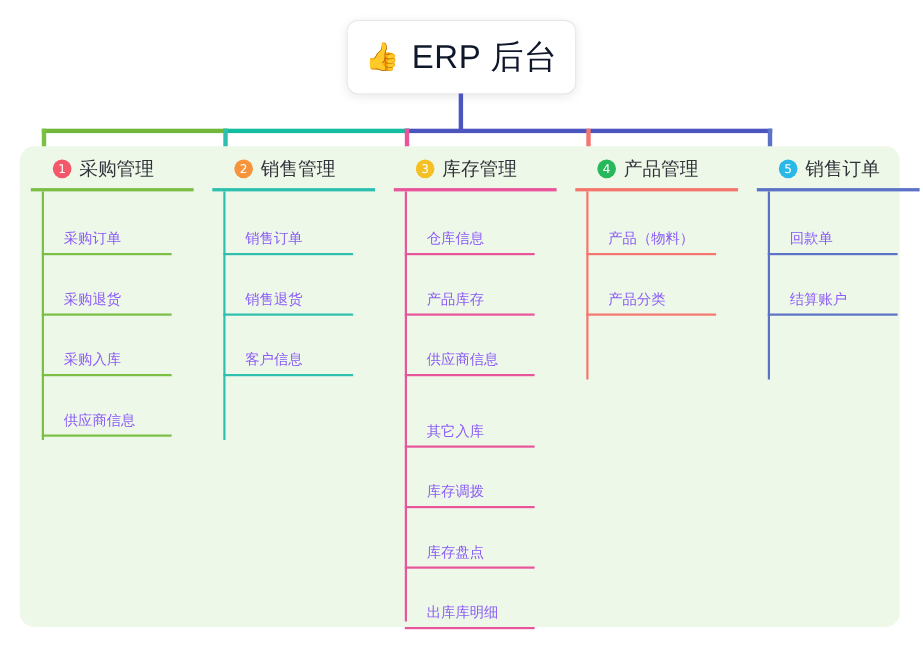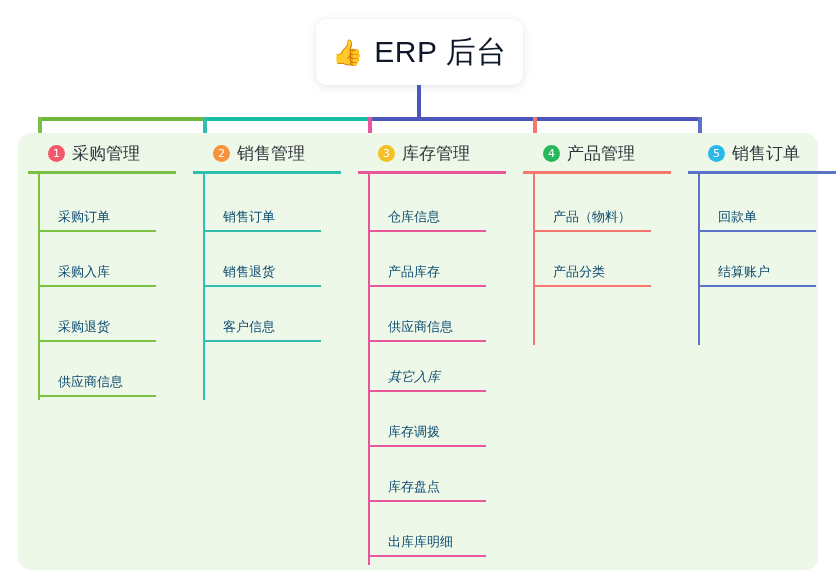--- a/index.html
+++ b/index.html
@@ -63,21 +63,21 @@
   .head-label {
     font-size: 17px; color: #30323a; white-space: nowrap;
   }
   .head-rule { height: 3px; margin-top: 4px; }
 
   .spine { position: absolute; width: 2px; }
 
   .item { position: relative; }
   .item-label {
     position: absolute; left: 30px; bottom: 6px;
-    font-size: 13px; color: #0c4a6e; white-space: nowrap;
+    font-size: 13px; color: #8b5cf6; white-space: nowrap;
   }
   .item-rule { position: absolute; left: 10px; height: 2px; bottom: 0; }
 </style>
 </head>
 <body>
 
 <div id="stage">
 
   <div class="root-node">
     <span class="root-emoji">👍</span>
@@ -105,25 +105,25 @@
           <span class="badge" style="background: rgb(242, 87, 106);">1</span>
           <span class="head-label">采购管理</span>
         </div>
         <div class="head-rule" style="background: rgb(123, 191, 69); width: 148px;"></div>
         <div class="spine" style="left: 10px; top: 35px; height: 226px; background: rgb(123, 191, 69);"></div>
         <div class="item" style="height: 55px; margin-top: 3px;">
           <div class="item-label">采购订单</div>
           <div class="item-rule" style="background: rgb(123, 191, 69); width: 118px;"></div>
         </div>
         <div class="item" style="height: 55px;">
+          <div class="item-label">采购退货</div>
+          <div class="item-rule" style="background: rgb(123, 191, 69); width: 118px;"></div>
+        </div>
+        <div class="item" style="height: 55px;">
           <div class="item-label">采购入库</div>
-          <div class="item-rule" style="background: rgb(123, 191, 69); width: 118px;"></div>
-        </div>
-        <div class="item" style="height: 55px;">
-          <div class="item-label">采购退货</div>
           <div class="item-rule" style="background: rgb(123, 191, 69); width: 118px;"></div>
         </div>
         <div class="item" style="height: 55px;">
           <div class="item-label">供应商信息</div>
           <div class="item-rule" style="background: rgb(123, 191, 69); width: 118px;"></div>
         </div>
       </div>
       <div class="col" style="left: 193px; width: 148px;">
         <div class="col-head">
           <span class="badge" style="background: rgb(247, 147, 58);">2</span>
@@ -156,21 +156,21 @@
           <div class="item-rule" style="background: rgb(232, 85, 155); width: 118px;"></div>
         </div>
         <div class="item" style="height: 55px;">
           <div class="item-label">产品库存</div>
           <div class="item-rule" style="background: rgb(232, 85, 155); width: 118px;"></div>
         </div>
         <div class="item" style="height: 55px;">
           <div class="item-label">供应商信息</div>
           <div class="item-rule" style="background: rgb(232, 85, 155); width: 118px;"></div>
         </div>
-        <div class="item" style="height: 50px; font-style: italic;">
+        <div class="item" style="height: 65px;">
           <div class="item-label">其它入库</div>
           <div class="item-rule" style="background: rgb(232, 85, 155); width: 118px;"></div>
         </div>
         <div class="item" style="height: 55px;">
           <div class="item-label">库存调拨</div>
           <div class="item-rule" style="background: rgb(232, 85, 155); width: 118px;"></div>
         </div>
         <div class="item" style="height: 55px;">
           <div class="item-label">库存盘点</div>
           <div class="item-rule" style="background: rgb(232, 85, 155); width: 118px;"></div>

